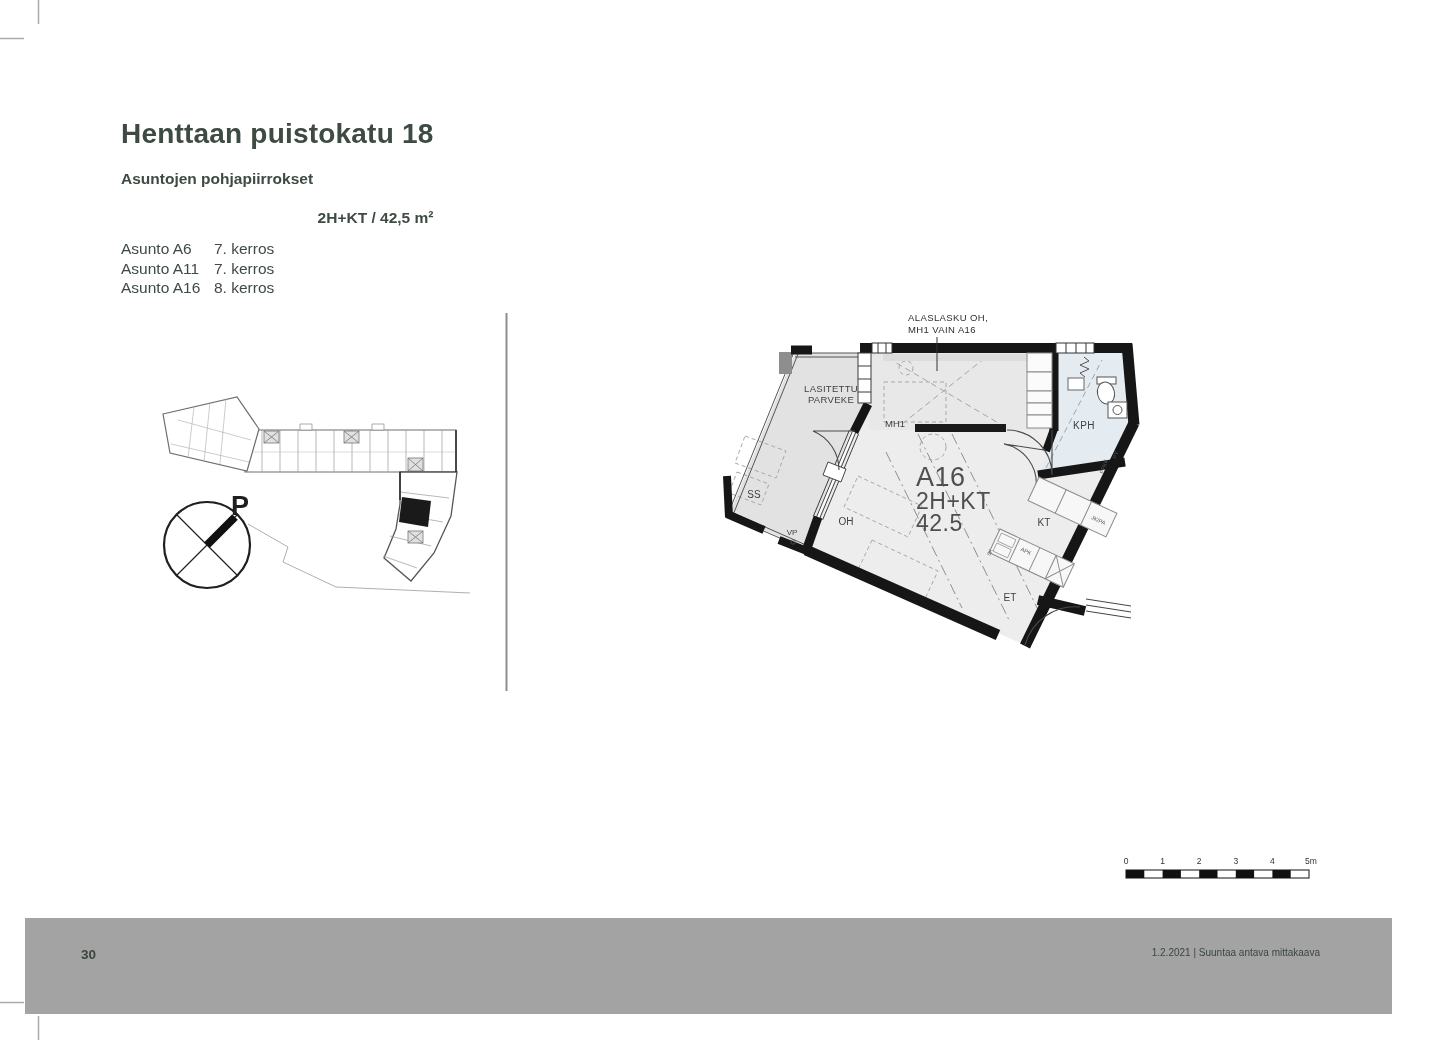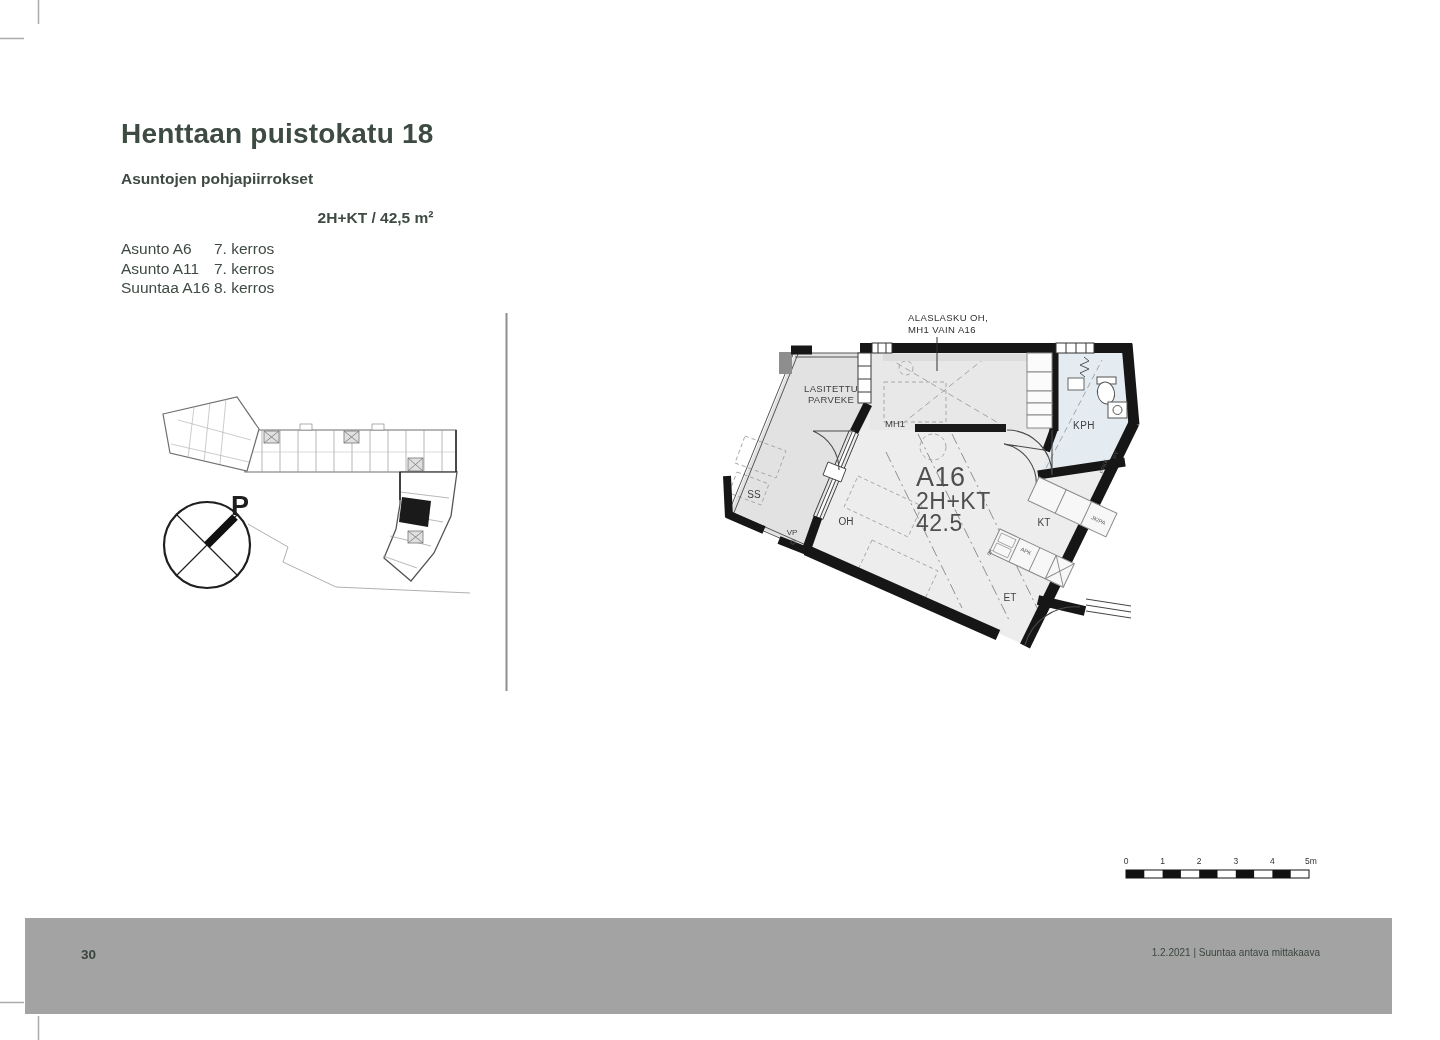--- a/index.html
+++ b/index.html
@@ -34,21 +34,21 @@
     <div class="apt-list">
       <div class="apt-row">
         <span class="apt-name">Asunto A6</span>
         <span class="apt-floor">7. kerros</span>
       </div>
       <div class="apt-row">
         <span class="apt-name">Asunto A11</span>
         <span class="apt-floor">7. kerros</span>
       </div>
       <div class="apt-row">
-        <span class="apt-name">Suuntaa A16</span>
+        <span class="apt-name">Asunto A16</span>
         <span class="apt-floor">8. kerros</span>
       </div>
     </div>
   </div>
 
   <svg class="drawing-layer" viewBox="0 0 1440 1040">
 
     <g stroke="#ababab" stroke-width="1.5">
       <path d="M38.5,0 V24 M0,38.5 H24" fill="none"></path>
       <path d="M1401.5,0 V24 M1416,38.5 H1440" fill="none"></path>

